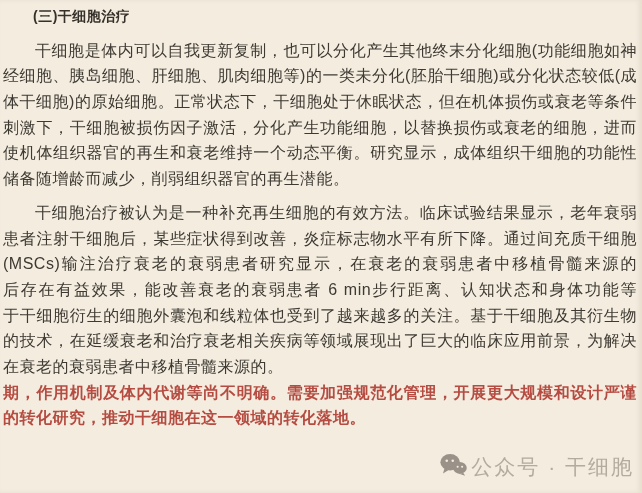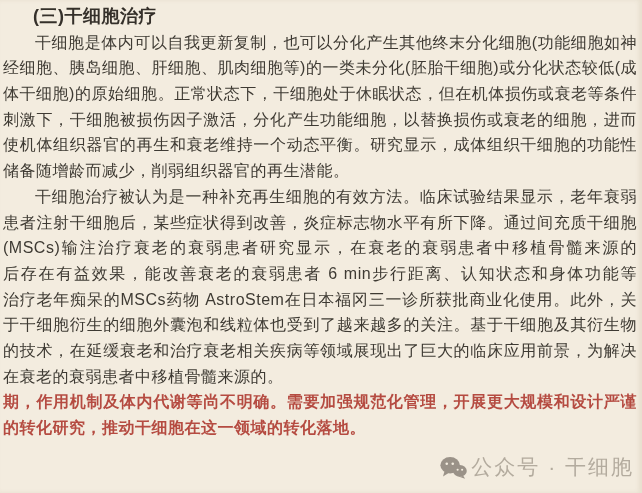--- a/index.html
+++ b/index.html
@@ -16,36 +16,35 @@
   }
   .row {
     height:25.7px;
     line-height:25.7px;
     font-size:16px;
     letter-spacing:0.5px;
     white-space:normal;
     overflow:hidden;
   }
   .heading-row {
-    font-size:18px;
+    font-size:14px;
     font-weight:bold;
     color:#35302a;
     padding-left:30px;
   }
-  .indent { text-indent:32px; }
+  .indent { text-indent:32px;margin-top:8px; }
   .stretch { text-align:justify; text-align-last:justify; }
   .para-red .row {
     color:#b54b41;
     font-weight:bold;
   }
   .watermark {
     position:absolute;
     right:8px; bottom:12px;
     display:flex;
-    align-items:center;
     gap:4px;
     pointer-events:none;
   }
   .wm-icon { width:27px; height:23px; display:block; }
   .wm-text {
     font-size:21px;
     letter-spacing:2px;
     color:#b3ab9e;
   }
 </style>
@@ -63,21 +62,20 @@
     <div class="row stretch">刺激下，干细胞被损伤因子激活，分化产生功能细胞，以替换损伤或衰老的细胞，进而</div>
     <div class="row stretch">使机体组织器官的再生和衰老维持一个动态平衡。研究显示，成体组织干细胞的功能性</div>
     <div class="row">储备随增龄而减少，削弱组织器官的再生潜能。</div>
   </div>
 
   <div class="para">
     <div class="row indent stretch">干细胞治疗被认为是一种补充再生细胞的有效方法。临床试验结果显示，老年衰弱</div>
     <div class="row stretch">患者注射干细胞后，某些症状得到改善，炎症标志物水平有所下降。通过间充质干细胞</div>
     <div class="row stretch">(MSCs)输注治疗衰老的衰弱患者研究显示，在衰老的衰弱患者中移植骨髓来源的 MSCs</div>
     <div class="row stretch">后存在有益效果，能改善衰老的衰弱患者 6 min步行距离、认知状态和身体功能等</div>
-    <div class="row stretch">治疗老年痴呆的MSCs药物 AstroStem在日本福冈三一诊所获批商业化使用。此外，关</div>
     <div class="row stretch">于干细胞衍生的细胞外囊泡和线粒体也受到了越来越多的关注。基于干细胞及其衍生物</div>
     <div class="row stretch">的技术，在延缓衰老和治疗衰老相关疾病等领域展现出了巨大的临床应用前景，为解决</div>
     <div class="row">在衰老的衰弱患者中移植骨髓来源的。</div>
   </div>
 
   <div class="para para-red">
     <div class="row stretch">期，作用机制及体内代谢等尚不明确。需要加强规范化管理，开展更大规模和设计严谨</div>
     <div class="row">的转化研究，推动干细胞在这一领域的转化落地。</div>
   </div>
 

